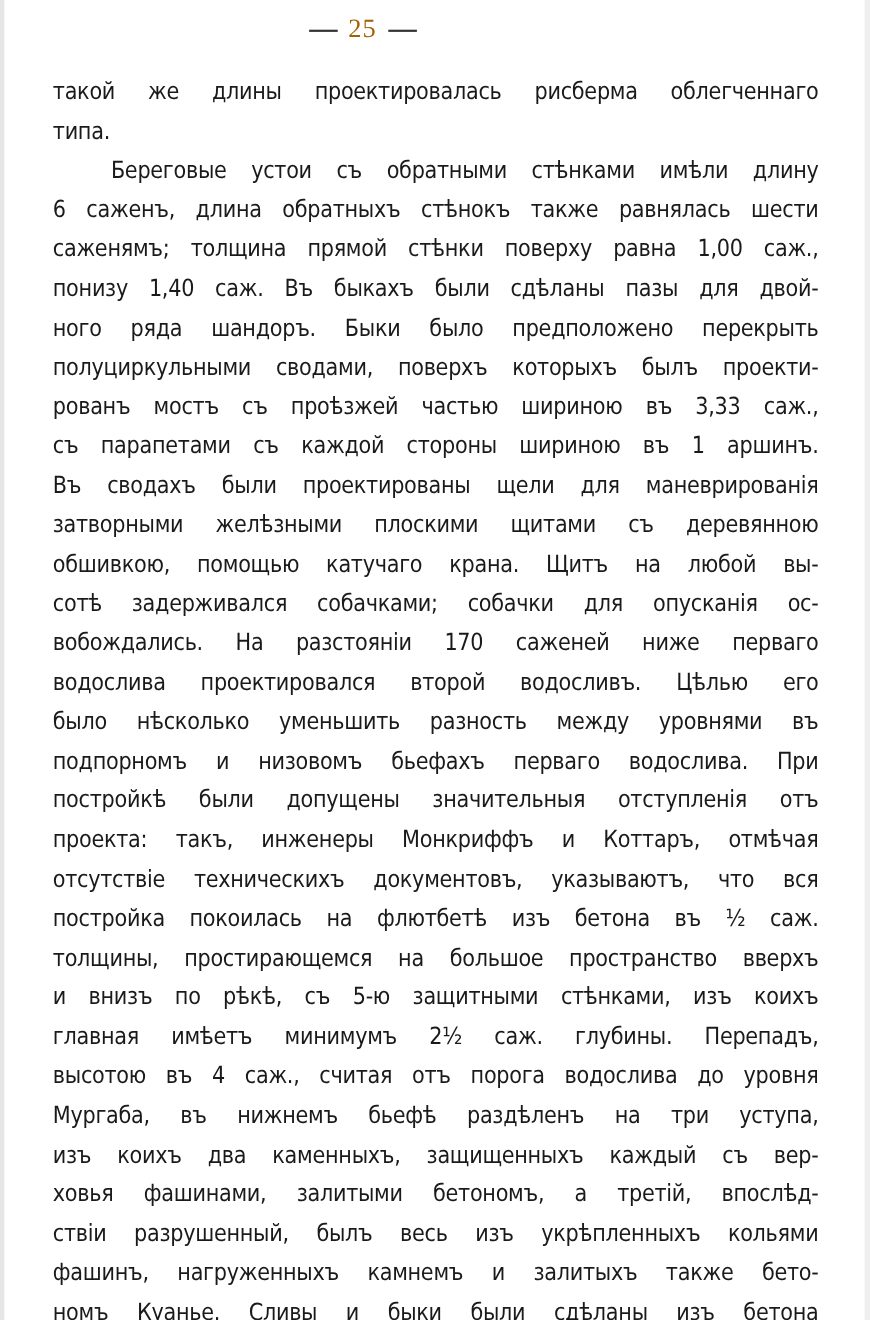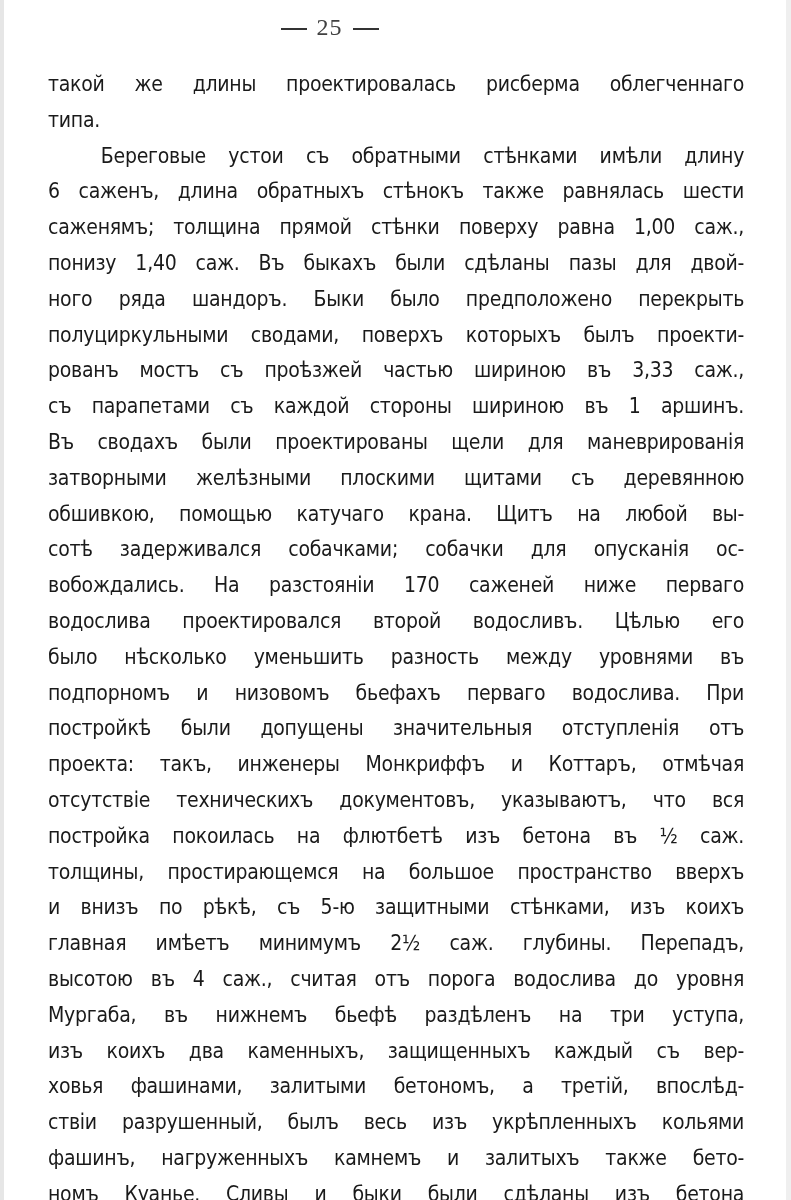--- a/index.html
+++ b/index.html
@@ -28,21 +28,21 @@
     background: #efefef;
   }
   .page-number {
     position: absolute;
     top: 14px;
     left: 0;
     width: 659px;
     text-align: center;
     font-family: "Liberation Serif", serif;
     font-size: 24px;
-    color: #404040;
+    color: #a16207;
     letter-spacing: 1px;
   }
   .page-number .dash {
     display: inline-block;
     width: 26px;
     height: 2px;
     background: #333;
     vertical-align: middle;
     margin: 0 10px;
   }

